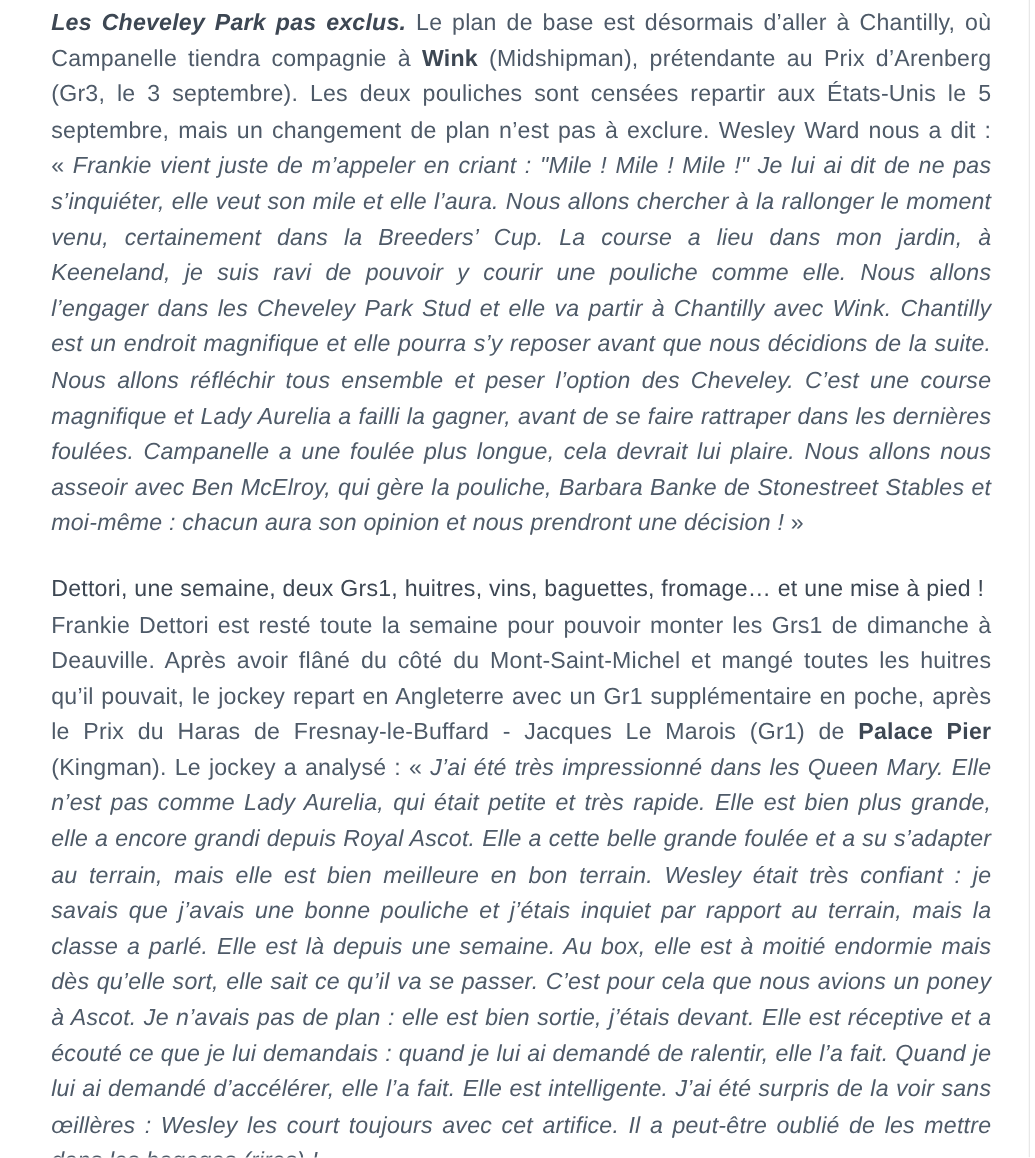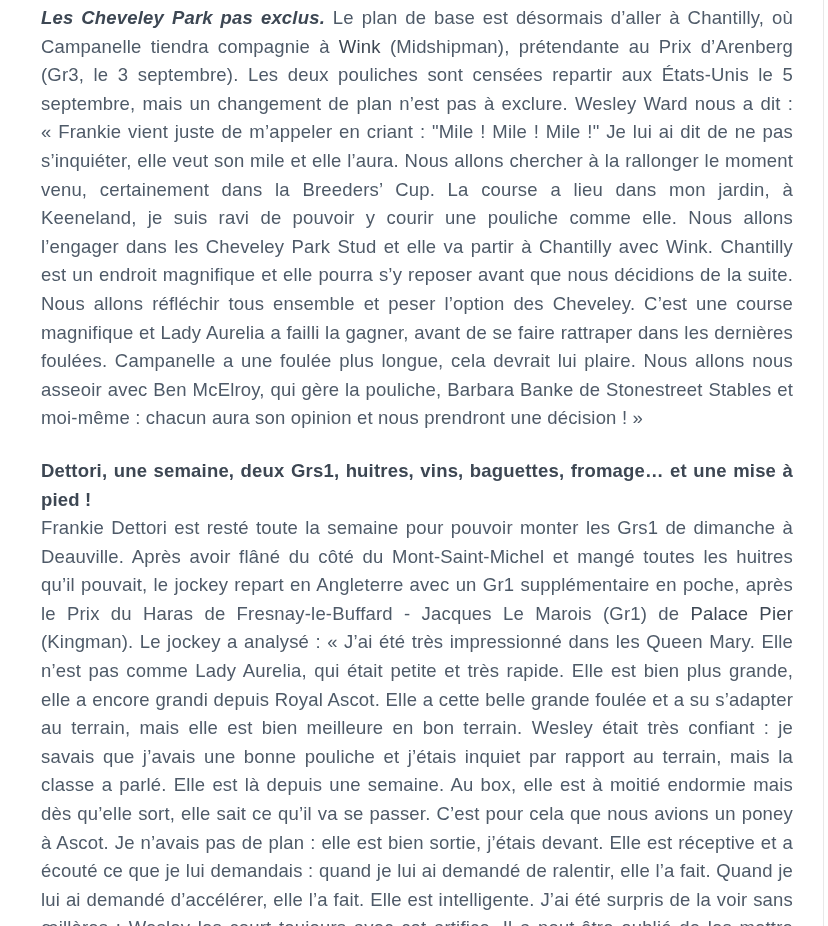--- a/index.html
+++ b/index.html
@@ -49,31 +49,32 @@
   .para + .para {
     margin-top: 24px;
   }
   .lead {
     font-weight: bold;
     color: #3d4753;
     font-style: italic;
   }
   .lead-block {
     display: block;
-    font-weight: bold;
+    font-weight: normal;
     color: #3d4753;
   }
   .q {
+    font-style: italic;
     margin-top: 24px;
   }
   .gm {
     font-style: normal;
   }
   .bold {
-    font-weight: normal;
+    font-weight: bold;
     color: #3d4753;
   }
   
   .seg { display: inline; }
 </style>
 </head>
 <body>
 
 <div class="page">
 

